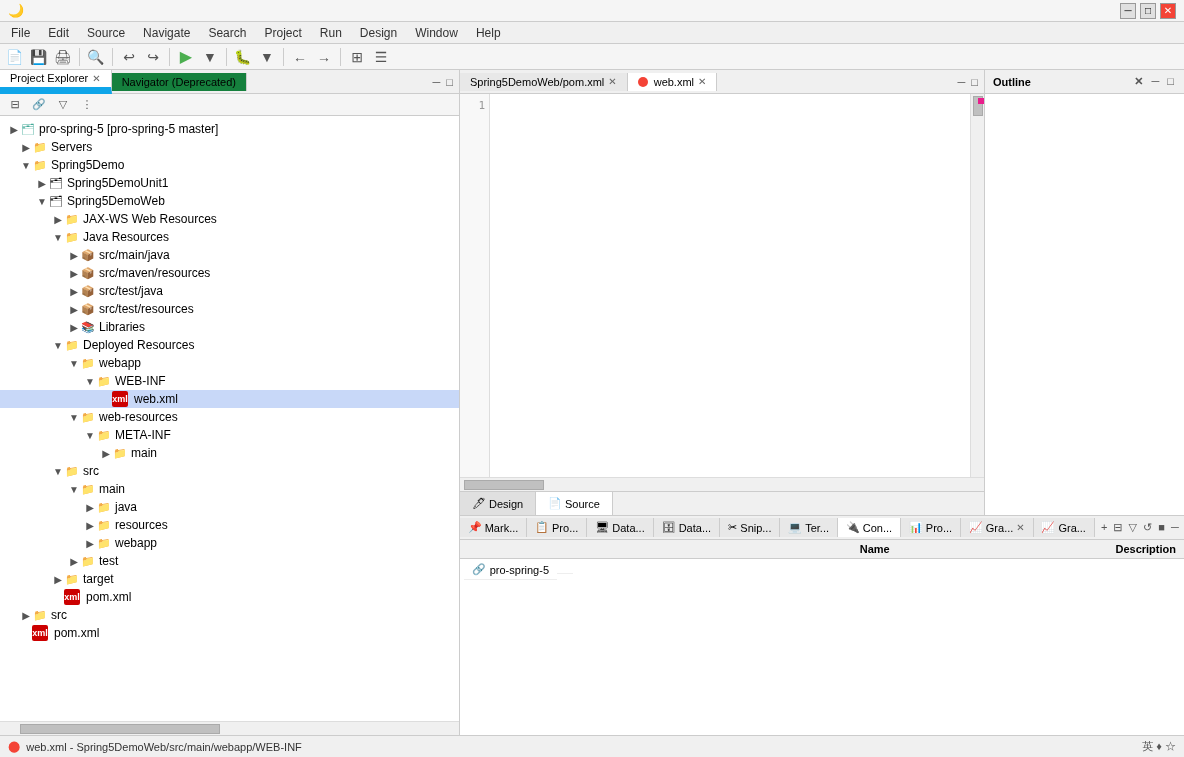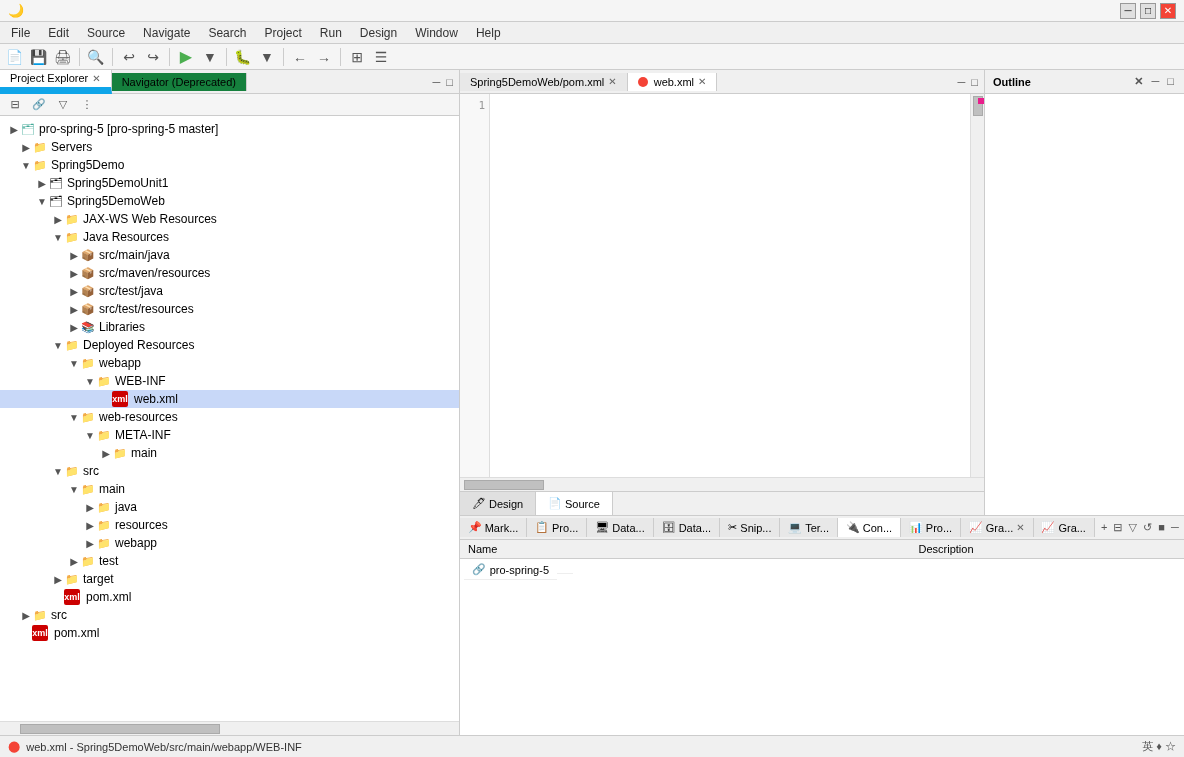--- a/index.html
+++ b/index.html
@@ -63,21 +63,21 @@
     .outline-content { flex: 1; overflow: auto; }
 
     
     .bottom-section { display: flex; flex-direction: column; height: 220px; border-top: 1px solid #ccc; }
     .bottom-tabs { display: flex; align-items: center; background: #f0f0f0; border-bottom: 1px solid #ccc; height: 24px; overflow: hidden; }
     .bottom-tab { padding: 3px 8px; font-size: 11px; cursor: pointer; border-right: 1px solid #ccc; display: flex; align-items: center; gap: 3px; background: #e8e8e8; white-space: nowrap; }
     .bottom-tab.active { background: white; }
     .bottom-tab-controls { margin-left: auto; display: flex; gap: 2px; padding: 0 4px; }
     .bottom-content { flex: 1; overflow: auto; background: white; }
     .bottom-table { width: 100%; border-collapse: collapse; }
-    .bottom-table th { background: #f0f0f0; border-bottom: 1px solid #ccc; padding: 3px 8px; font-size: 11px; text-align: left; font-weight: normal; }
+    .bottom-table th { background: #f0f0f0; border-bottom: 1px solid #ccc; padding: 3px 8px; font-size: 11px; text-align: right; font-weight: bold; }
     .bottom-table td { padding: 3px 8px; font-size: 11px; border-bottom: 1px solid #eee; }
 
     
     .icon-folder { color: #f0b84e; }
     .icon-xml { color: #c00; }
     .icon-project { color: #4a9; }
 
     
     ::-webkit-scrollbar { width: 10px; height: 10px; }
     ::-webkit-scrollbar-track { background: #f0f0f0; }

